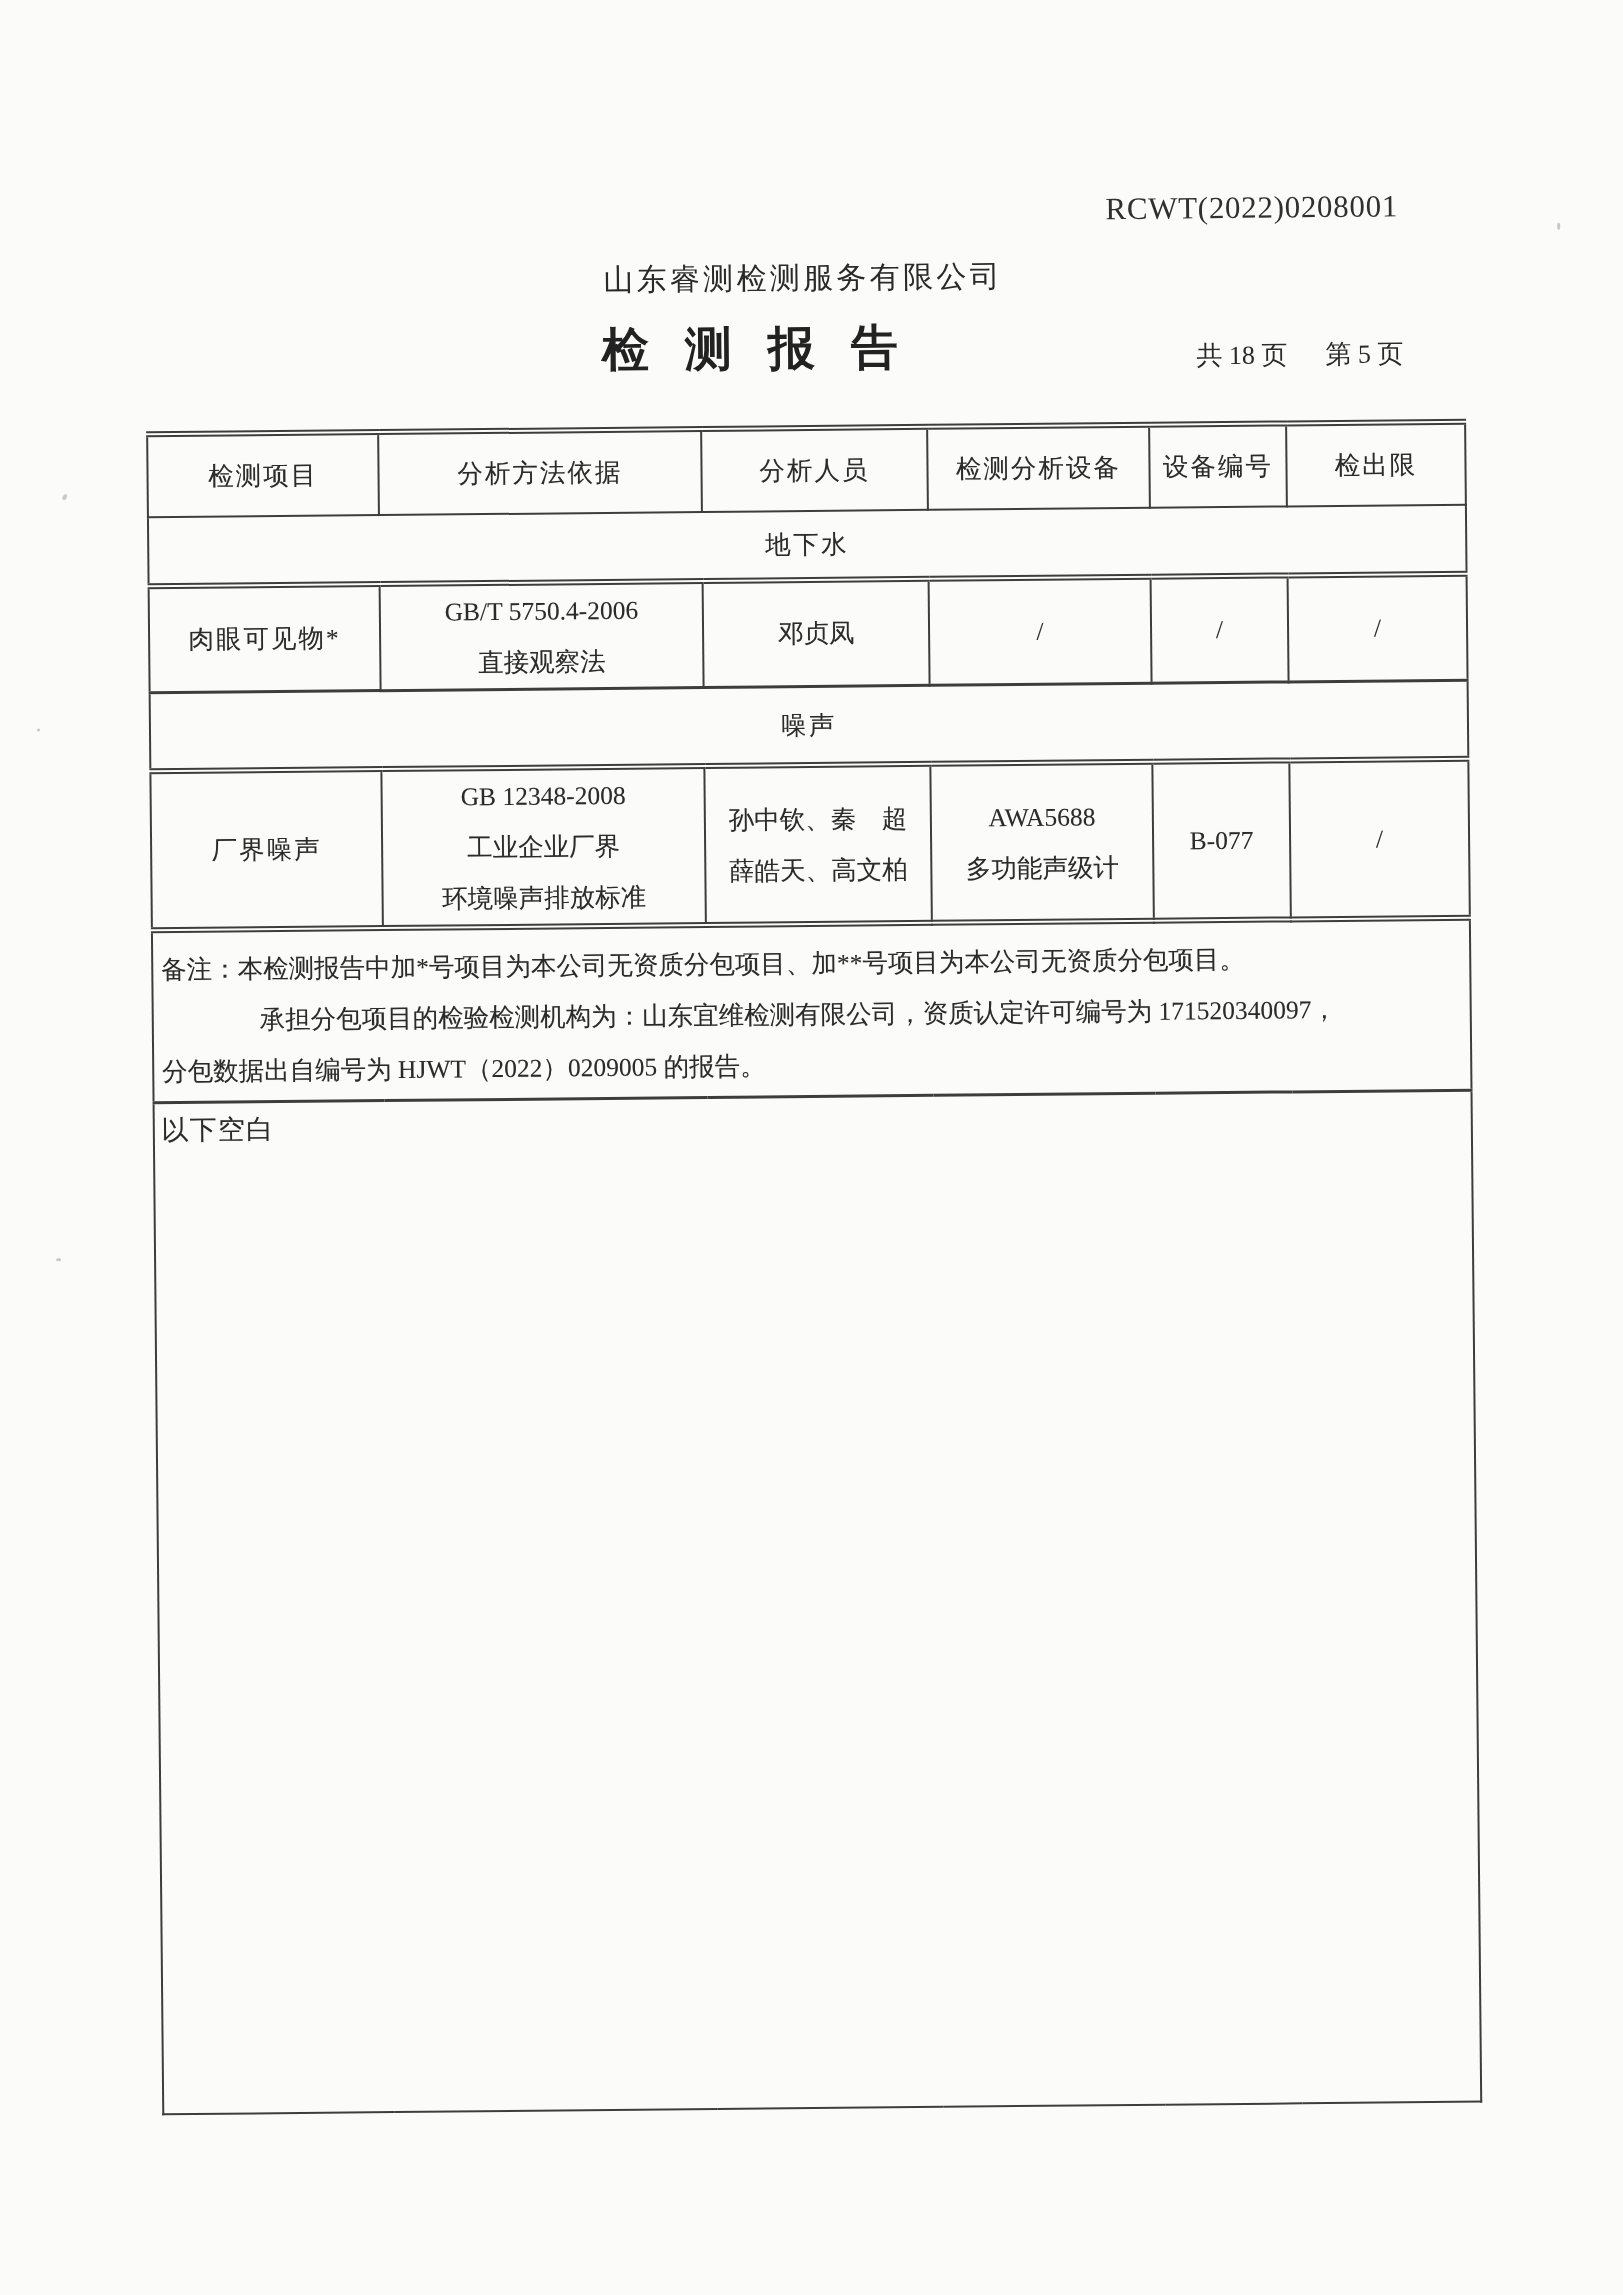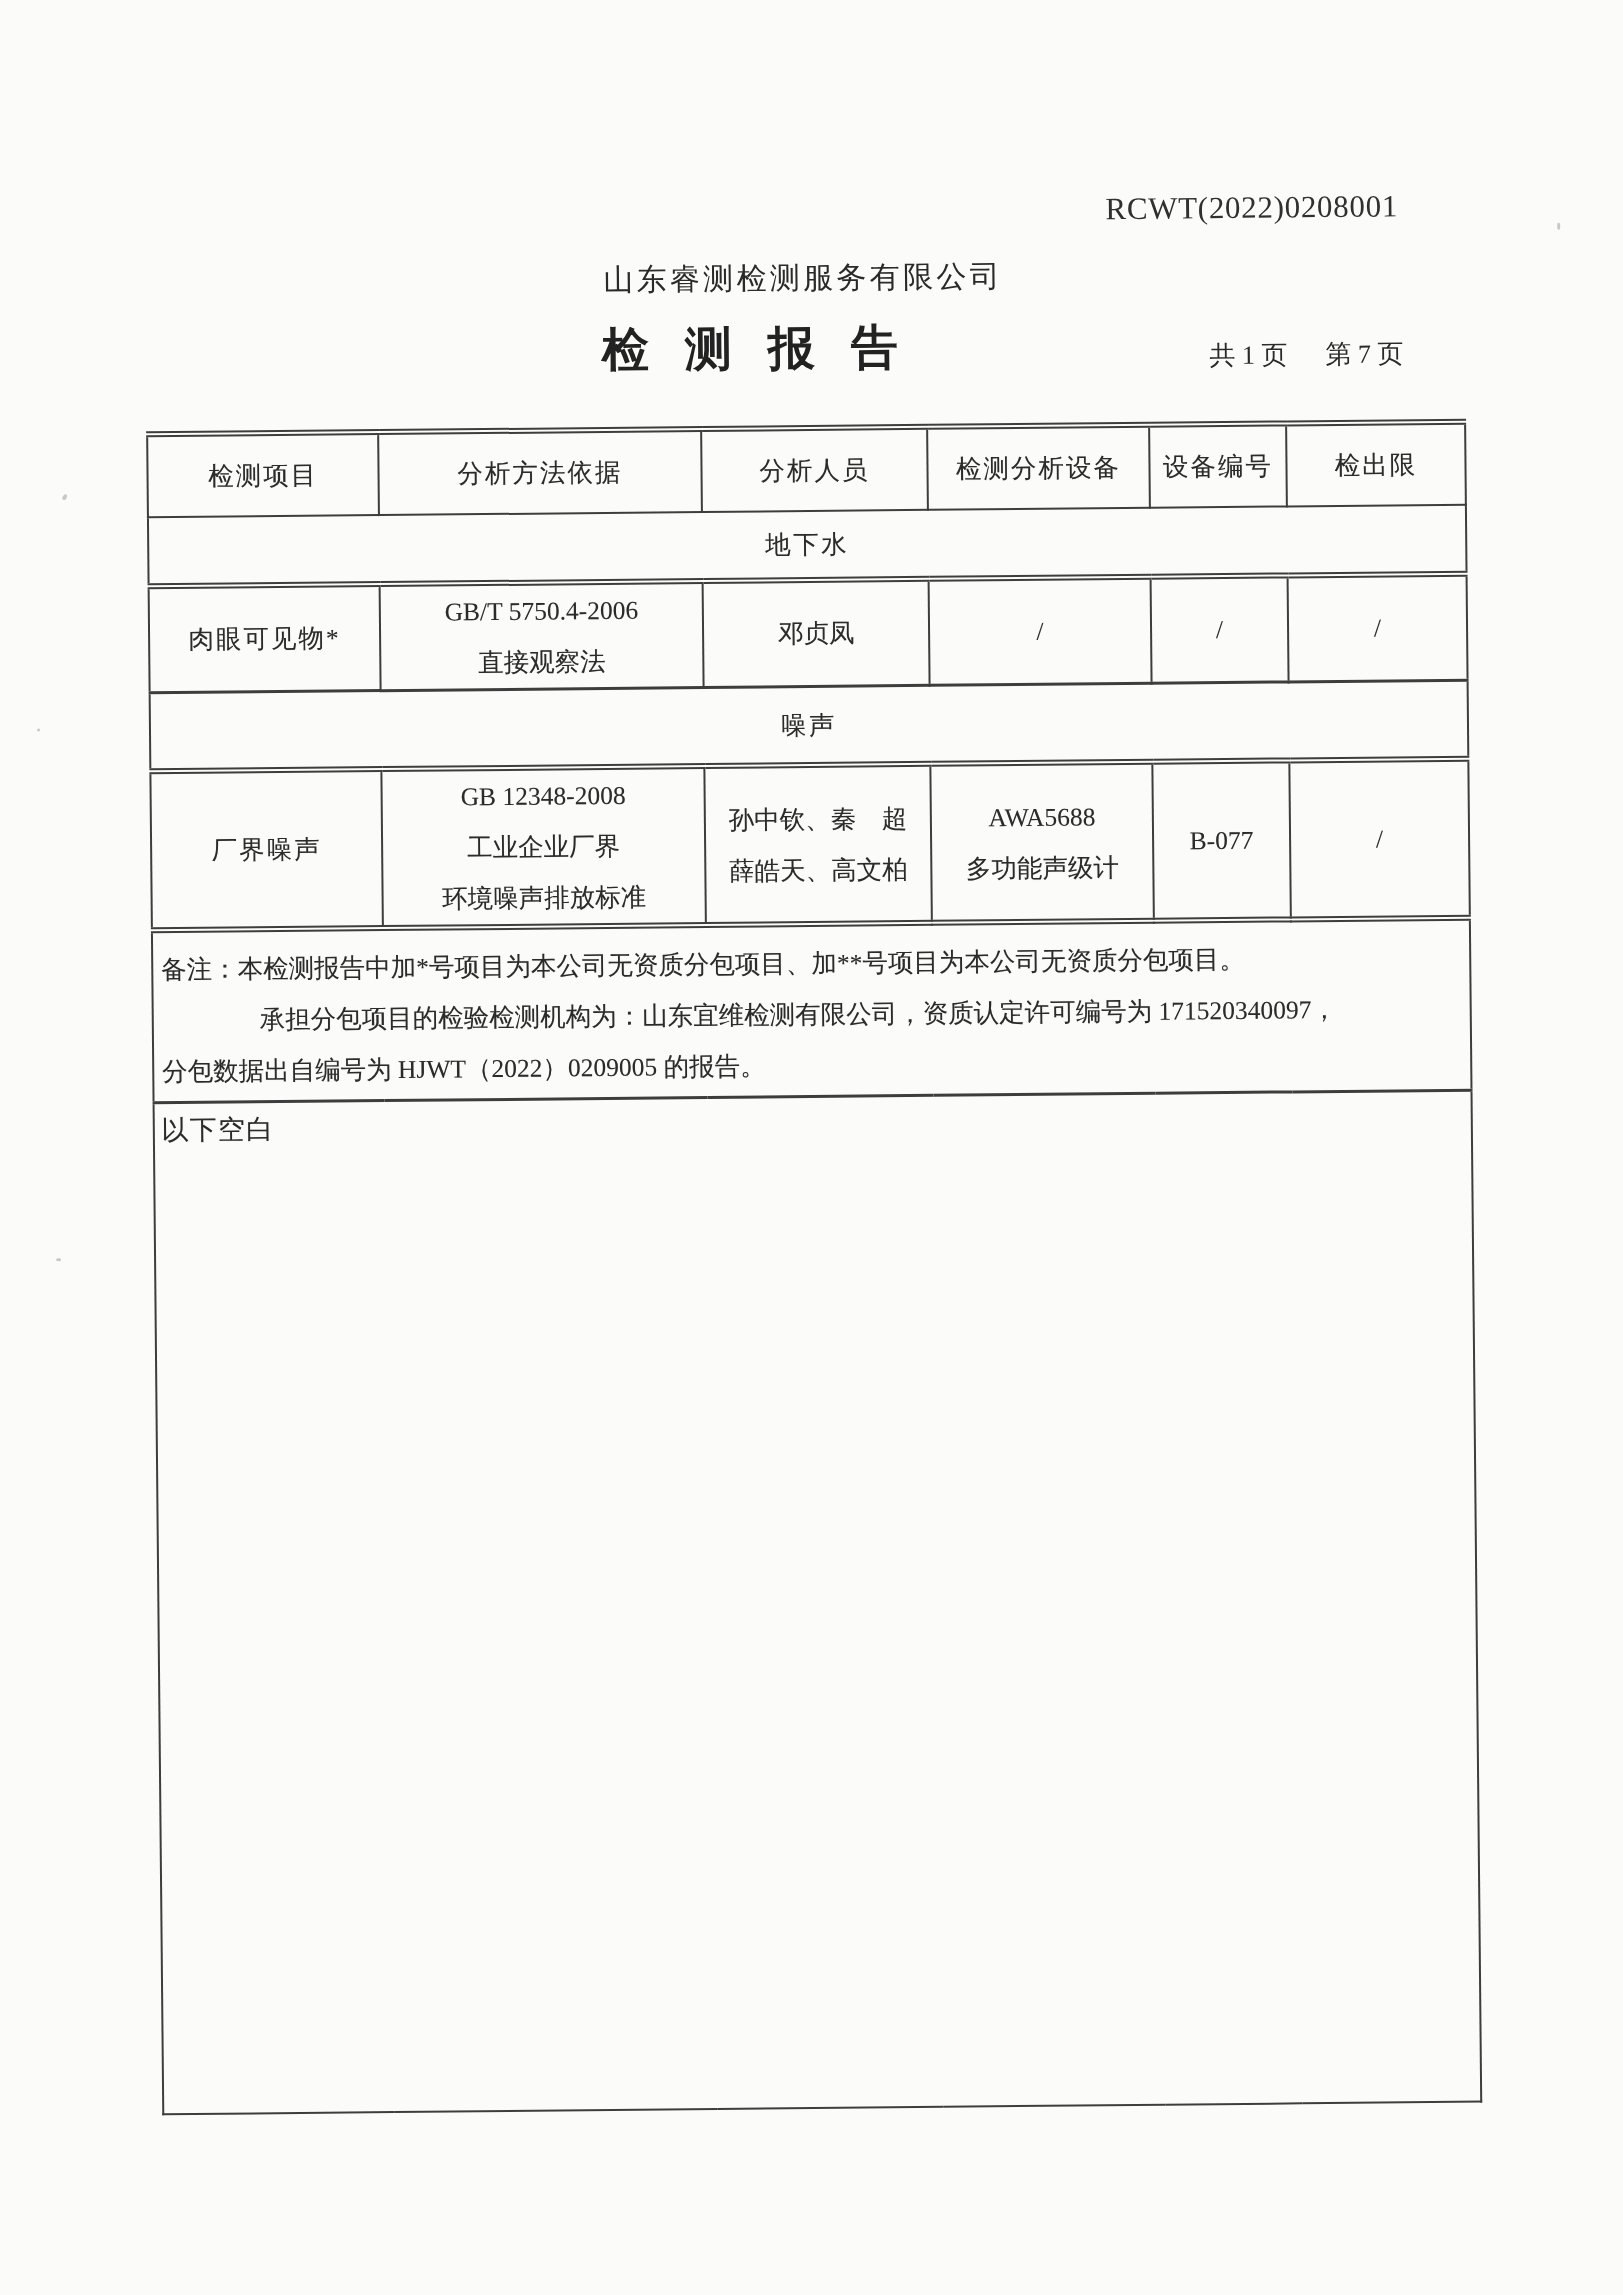--- a/index.html
+++ b/index.html
@@ -118,21 +118,21 @@
 
 <div class="tilt">
 
   <div class="report-no">RCWT(2022)0208001</div>
 
   <div class="company">山东睿测检测服务有限公司</div>
 
   <div class="title-row">
     <div class="title">检测报告</div>
     <div class="page-info">
-      <span>共 1 页</span><span class="cur">第 7 页</span>
+      <span>共 18 页</span><span class="cur">第 5 页</span>
     </div>
   </div>
 
   <table class="doc-table">
     <colgroup>
       <col style="width:231px">
       <col style="width:323px">
       <col style="width:226px">
       <col style="width:222px">
       <col style="width:137px">

